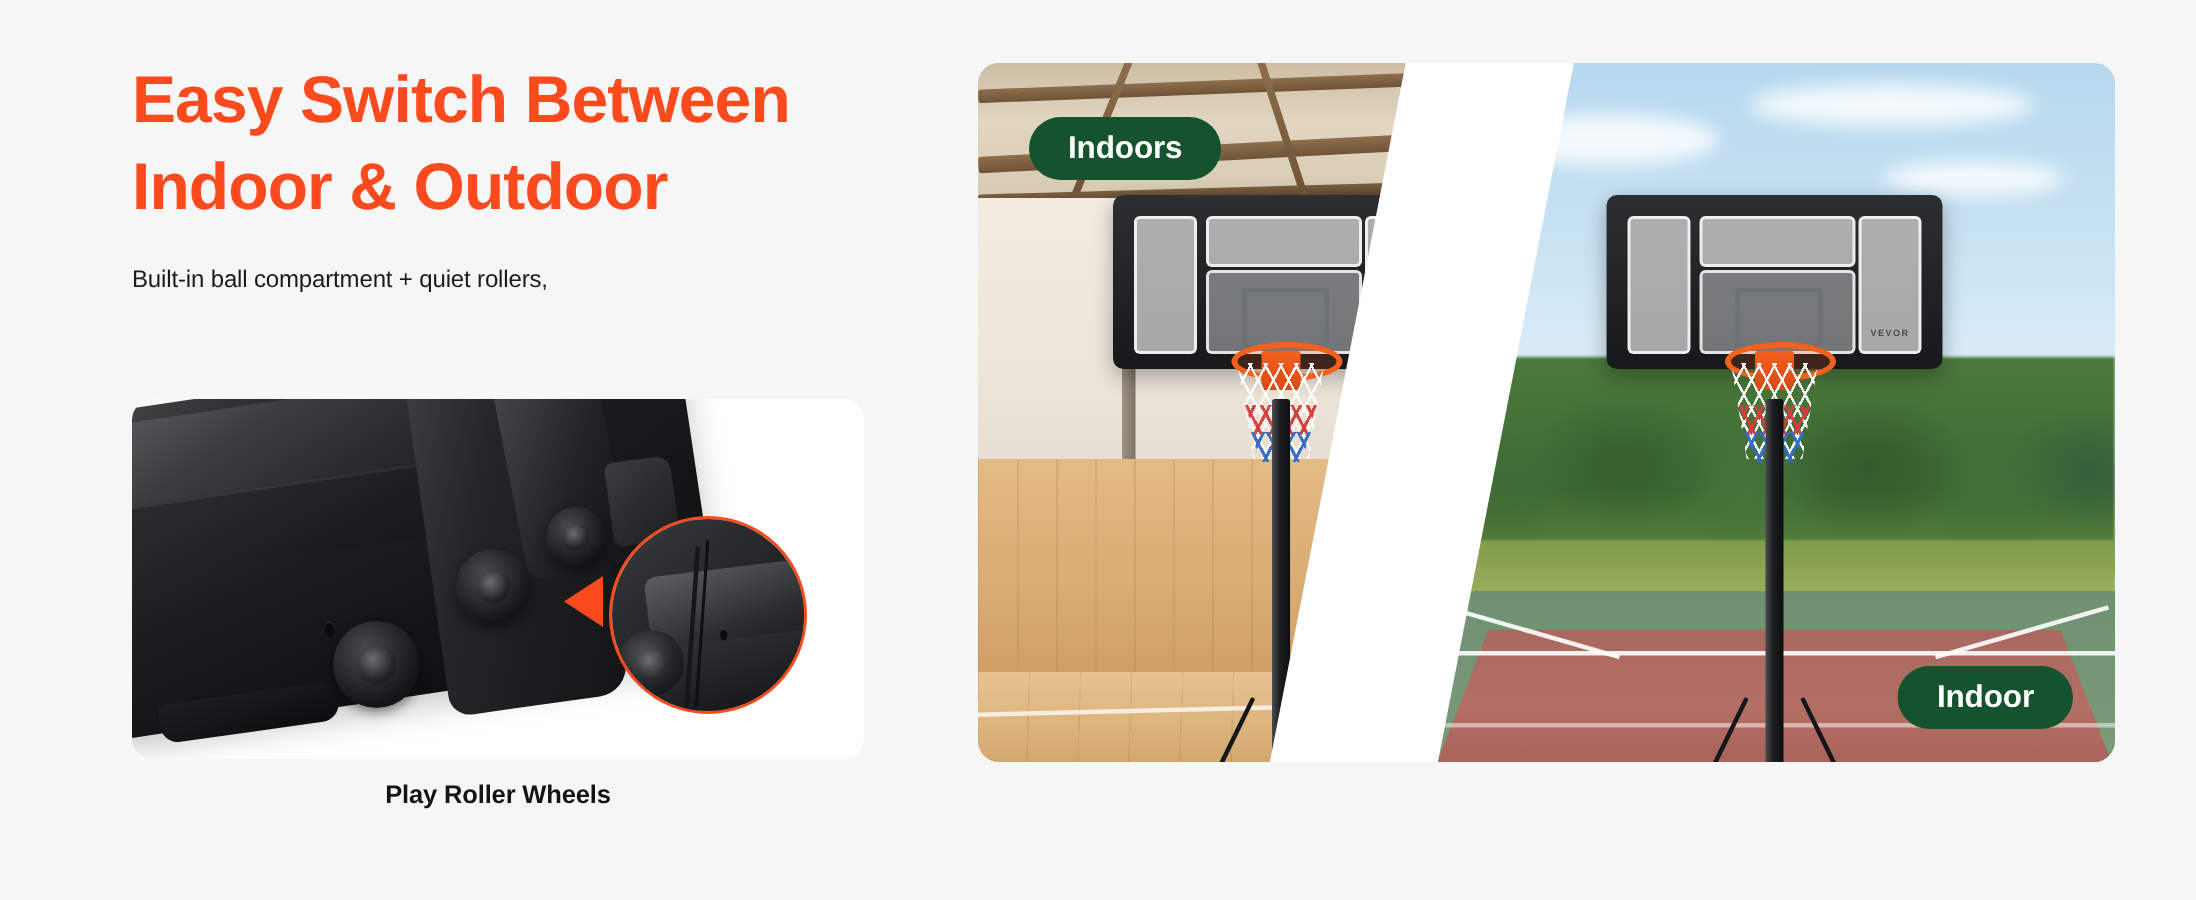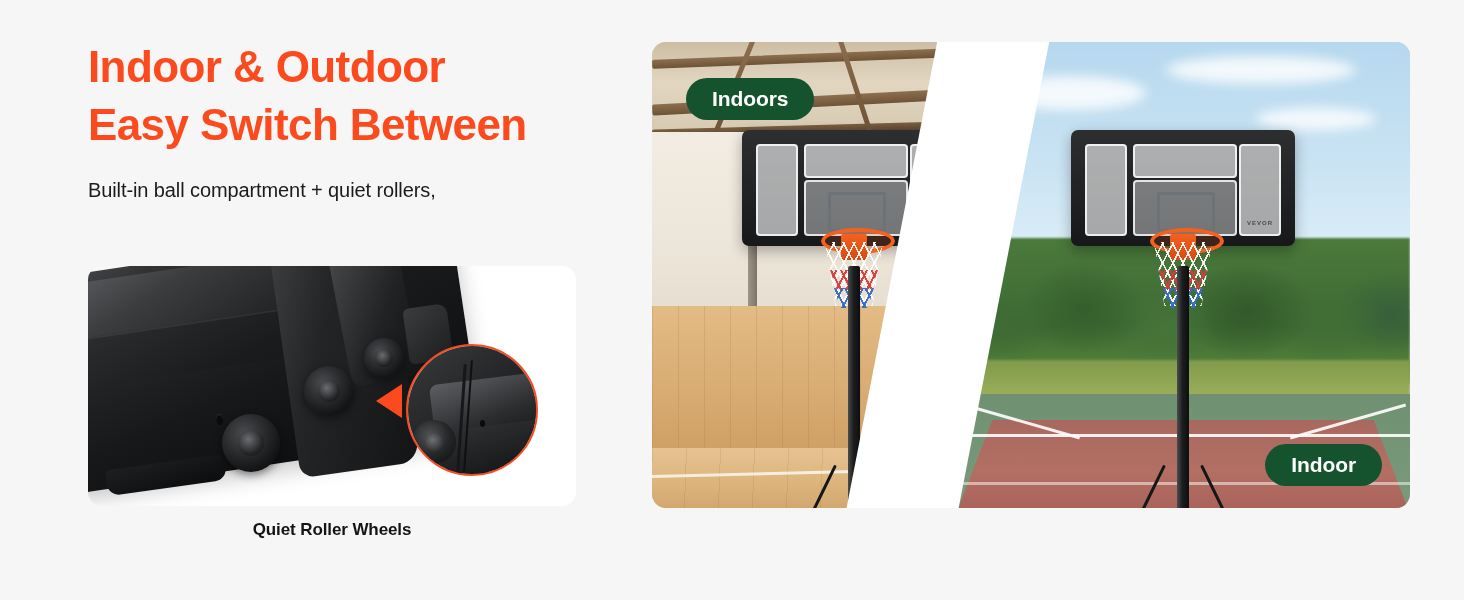--- a/index.html
+++ b/index.html
@@ -16,21 +16,21 @@
   .left-col{position:absolute;left:88px;top:38px;width:500px;height:520px;}
 
   .headline{
     font-size:44px;font-weight:700;line-height:1.32;
     color:#fb4b1e;letter-spacing:-0.6px;margin:0;
     white-space:nowrap;
   }
   .headline .line{display:block;}
 
   .subhead{
-    margin:22px 0 0 0;font-size:20px;line-height:1.42;
+    margin:22px 0 0 0;font-size:16px;line-height:1.42;
     color:#1b1b1b;font-weight:400;letter-spacing:-0.1px;
   }
   .subhead .line{display:block;}
 
   
   .product-card{
     position:absolute;left:0px;top:228px;width:488px;height:240px;
     background:#ffffff;border-radius:14px;overflow:hidden;
   }
   .pc-inner{position:absolute;inset:0;}
@@ -332,22 +332,22 @@
   }
 </style>
 </head>
 <body>
 
 <div class="stage">
 
   <div class="left-col">
 
     <h1 class="headline">
+      <span class="line">Easy Switch Between</span>
       <span class="line">Indoor &amp; Outdoor</span>
-      <span class="line">Easy Switch Between</span>
     </h1>
 
     <p class="subhead">
       <span class="line">Built-in ball compartment + quiet rollers,</span>
     </p>
 
     <div class="product-card">
       <div class="pc-inner">
 
         <div class="base-body"></div>
@@ -379,21 +379,21 @@
           <div class="c-line2"></div>
           <div class="c-wheel">
               <i></i>
             </div>
           <div class="c-dot"></div>
         </div>
 
       </div>
     </div>
 
-    <div class="cap-left">Quiet Roller Wheels</div>
+    <div class="cap-left">Play Roller Wheels</div>
 
   </div>
 
   <div class="right-col">
 
     <div class="scene">
 
       <div class="indoor">
         <div class="in-ceiling">
           <span class="beam b-h1"></span>

